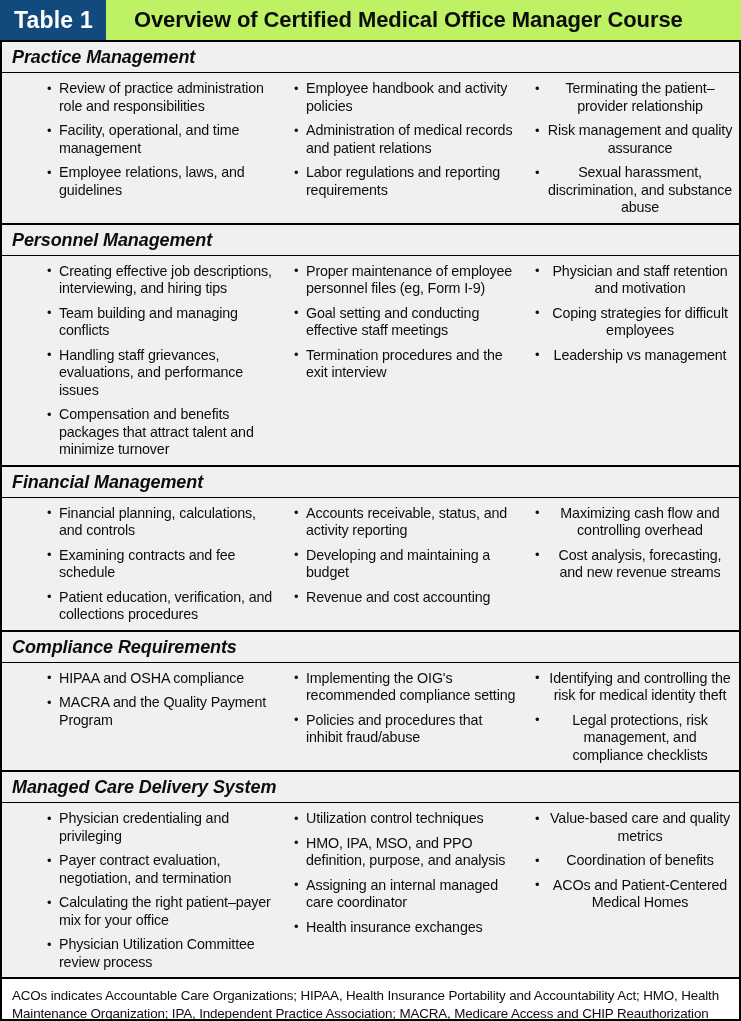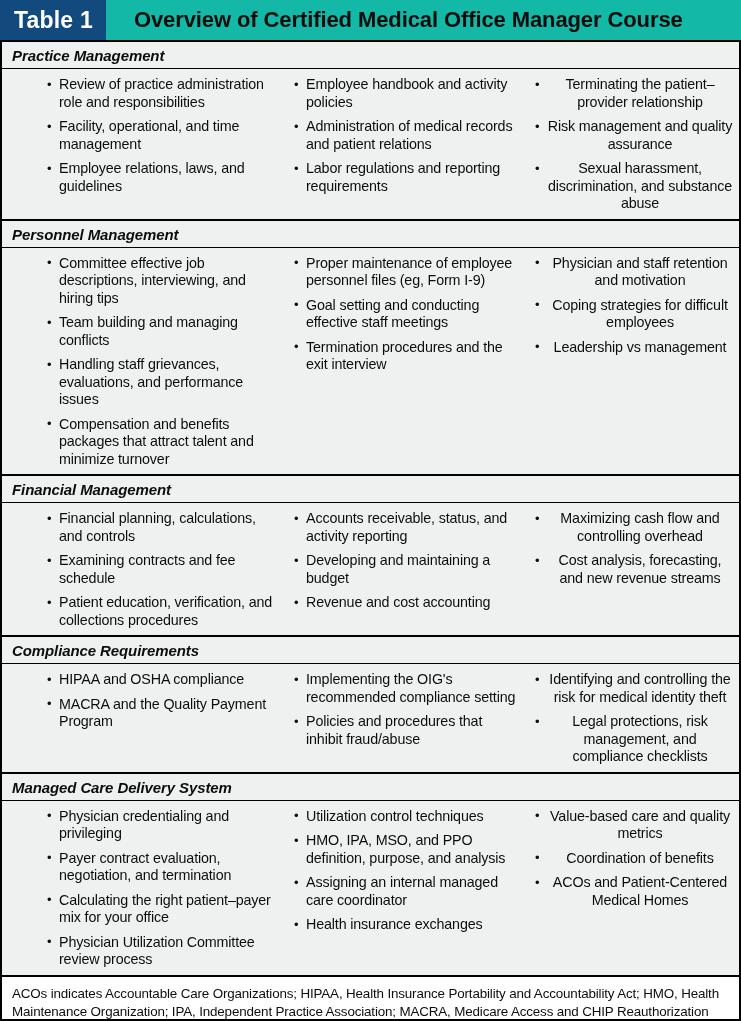--- a/index.html
+++ b/index.html
@@ -21,21 +21,21 @@
     box-sizing: border-box;
     display: flex;
     flex-direction: column;
   }
 
   
   .title-bar {
     height: 40px;
     display: flex;
     align-items: stretch;
-    background: #14b8a6;
+    background: #bef264;
     flex: 0 0 auto;
   }
   .title-number {
     background: #134a7d;
     color: #ffffff;
     font-size: 23px;
     font-weight: bold;
     letter-spacing: 0.2px;
     display: flex;
     align-items: center;
@@ -68,21 +68,21 @@
 
   .section {
     display: flex;
     flex-direction: column;
   }
 
   .section-header {
     background: #eff0f0;
     border-bottom: 1.5px solid #000000;
     padding: 5px 0 4px 10px;
-    font-size: 15px;
+    font-size: 18px;
     font-weight: bold;
     font-style: italic;
     color: #0d0d0d;
     letter-spacing: -0.1px;
   }
 
   .section-body {
     display: flex;
     background: #eff0f0;
     border-bottom: 2px solid #000000;
@@ -171,21 +171,21 @@
                 <li>Sexual harassment, discrimination, and substance abuse</li>
               </ul>
             </div>
           </div>
         </div>
         <div class="section">
           <div class="section-header">Personnel Management</div>
           <div class="section-body">
             <div class="col col-1">
               <ul class="bullets">
-                <li>Committee effective job descriptions, interviewing, and hiring tips</li>
+                <li>Creating effective job descriptions, interviewing, and hiring tips</li>
                 <li>Team building and managing conflicts</li>
                 <li>Handling staff grievances, evaluations, and performance issues</li>
                 <li>Compensation and benefits packages that attract talent and minimize turnover</li>
               </ul>
             </div>
             <div class="col col-2">
               <ul class="bullets">
                 <li>Proper maintenance of employee personnel files (eg, Form I-9)</li>
                 <li>Goal setting and conducting effective staff meetings</li>
                 <li>Termination procedures and the exit interview</li>

